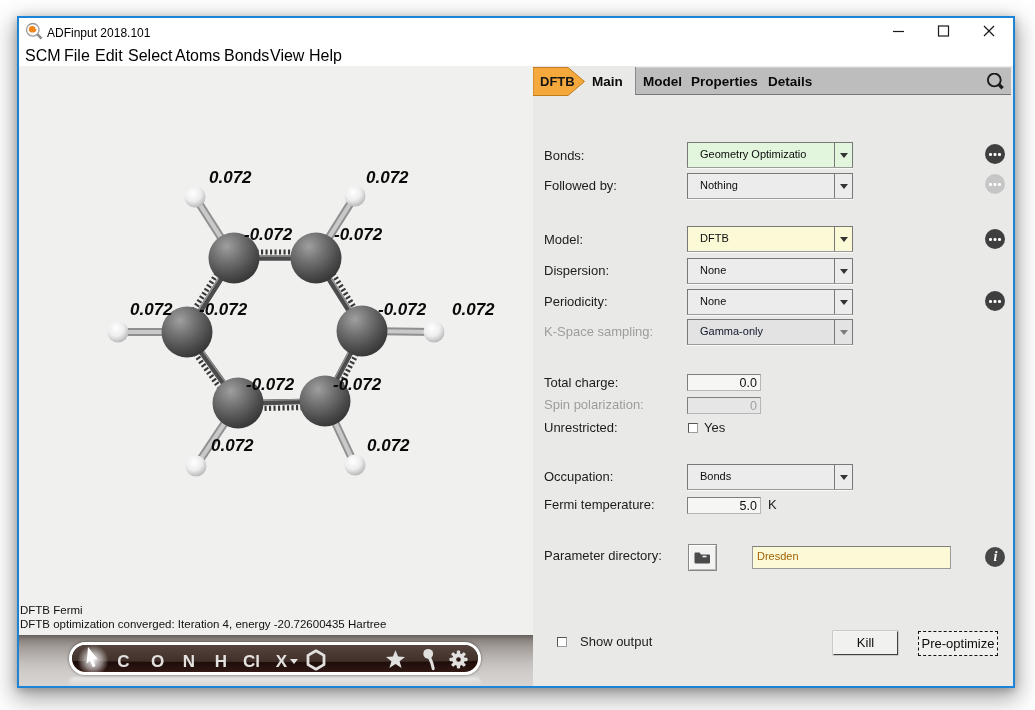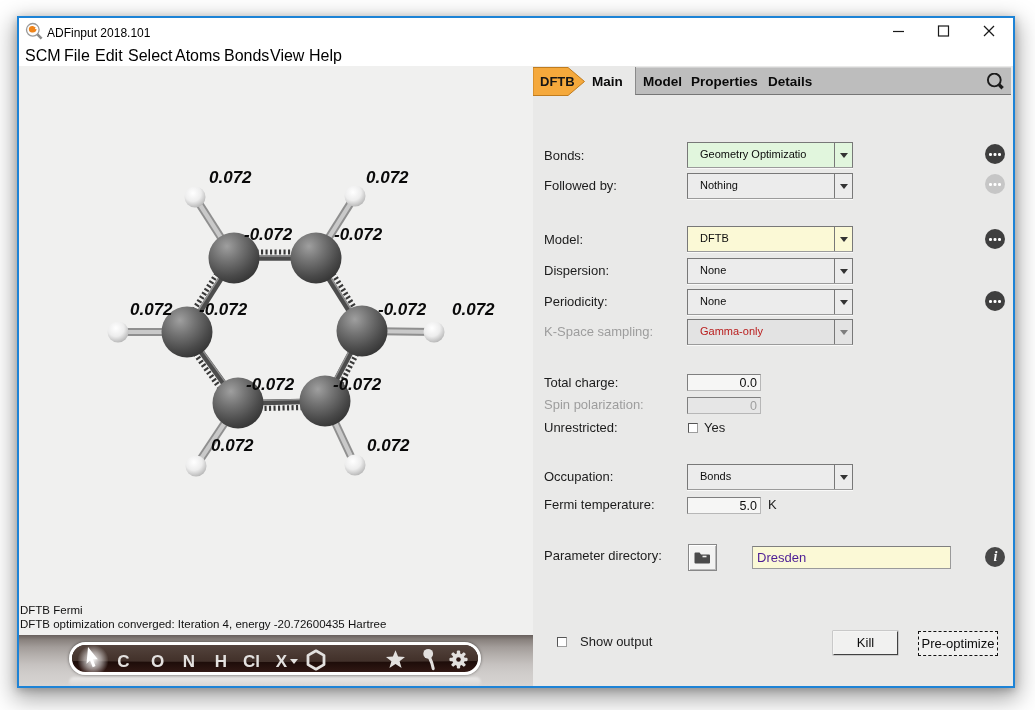--- a/index.html
+++ b/index.html
@@ -33,21 +33,21 @@
 .tabtxt{position:absolute;top:58px;font-size:13.5px;font-weight:bold;color:#0a0a0a}
 .label{position:absolute;left:527px;font-size:13px;color:#1c1c1c;line-height:16px}
 .label.dis{color:#9d9d9d}
 .combo{position:absolute;left:670px;width:166px;height:26px;background:#ececec;border:1px solid #787878;border-bottom-color:#9b9b9b;box-shadow:0 1px 0 rgba(255,255,255,.7)}
 .combo .val{position:absolute;left:12px;top:5px;font-size:11px;color:#0c0c0c}
 .combo .ar{position:absolute;right:0;top:0;width:18px;height:24px;border-left:1px solid #787878}
 .combo .ar:after{content:"";position:absolute;left:4.5px;top:10px;border-left:4.5px solid transparent;border-right:4.5px solid transparent;border-top:5.5px solid #333}
 .combo.green{background:#e1f6dd}
 .combo.yellow{background:#fbf9d6}
 .combo.dis{background:#e3e3e3}
-.combo.dis .val{color:#b91c1c}
+.combo.dis .val{color:#0f172a}
 .combo.dis .ar:after{border-top-color:#7d7d7d}
 .tfield{position:absolute;left:670px;width:74px;height:17px;background:#f6f6f5;border:1px solid #7f7f7f;border-bottom-color:#b7b7b7;border-right-color:#b7b7b7;font-size:12.5px;color:#0c0c0c;text-align:right;padding:1px 3px 0 0}
 .tfield.dis{background:#e6e6e6;color:#9f9f9f}
 .cb{position:absolute;width:10px;height:10px;background:#fff;border:1px solid #9d9d9d;border-top-color:#555;border-left-color:#555}
 .dots{position:absolute;left:968px;width:20px;height:20px;border-radius:50%;background:#3f3f3f}
 .dots:after{content:"";position:absolute;left:4px;top:9px;width:2.5px;height:2.5px;border-radius:50%;background:#fff;box-shadow:4.5px 0 0 #fff,9px 0 0 #fff}
 .dots.dis{background:#c6c6c6}
 .btn{position:absolute;background:#f3f3f2;border:1px solid #888;box-shadow:inset 1px 1px 0 #fff,inset -1px -1px 0 #b9b9b9;font-size:13px;color:#0c0c0c;text-align:center}
 </style>
 </head>
@@ -283,21 +283,21 @@
 
   <div class="cb" style="left:671px;top:407px"></div>
   <div class="label" style="left:687px;top:404px">Yes</div>
 
   <div class="btn" style="left:671px;top:528px;width:29px;height:27px"></div>
   <svg class="abs" style="left:677px;top:535px" width="17" height="13" viewBox="0 0 17 13">
     <path d="M0.5 2.5 a1 1 0 0 1 1-1 h4 l1.5 2 h8 a1 1 0 0 1 1 1 v7 a1 1 0 0 1 -1 1 h-13.5 a1 1 0 0 1 -1-1 Z" fill="#4b4b4b"></path>
     <line x1="8.5" y1="5.5" x2="12.5" y2="5.5" stroke="#f0f0ef" stroke-width="1.6"></line>
   </svg>
   <div class="abs" style="left:735px;top:530px;width:199px;height:23px;background:#fbf9d6;border:1px solid #9a9a9a;border-top-color:#7f7f7f"></div>
-  <div class="abs" style="left:740px;top:534px;font-size:13px;color:#4c1d95">Dresden</div>
+  <div class="abs" style="left:740px;top:534px;font-size:11px;color:#a16207">Dresden</div>
   <div class="abs" style="left:968px;top:531px;width:20px;height:20px;border-radius:50%;background:#474747"></div>
   <div class="abs" style="left:974.5px;top:533px;width:8px;text-align:center;font-size:14px;font-weight:bold;font-style:italic;font-family:'Liberation Serif',serif;color:#fff;z-index:2">i</div>
 
   <div class="dots" style="top:128px"></div>
   <div class="dots dis" style="top:158px"></div>
   <div class="dots" style="top:213px"></div>
   <div class="dots" style="top:275px"></div>
 
   <div class="cb" style="left:540px;top:621px"></div>
   <div class="label" style="left:563px;top:618px">Show output</div>

